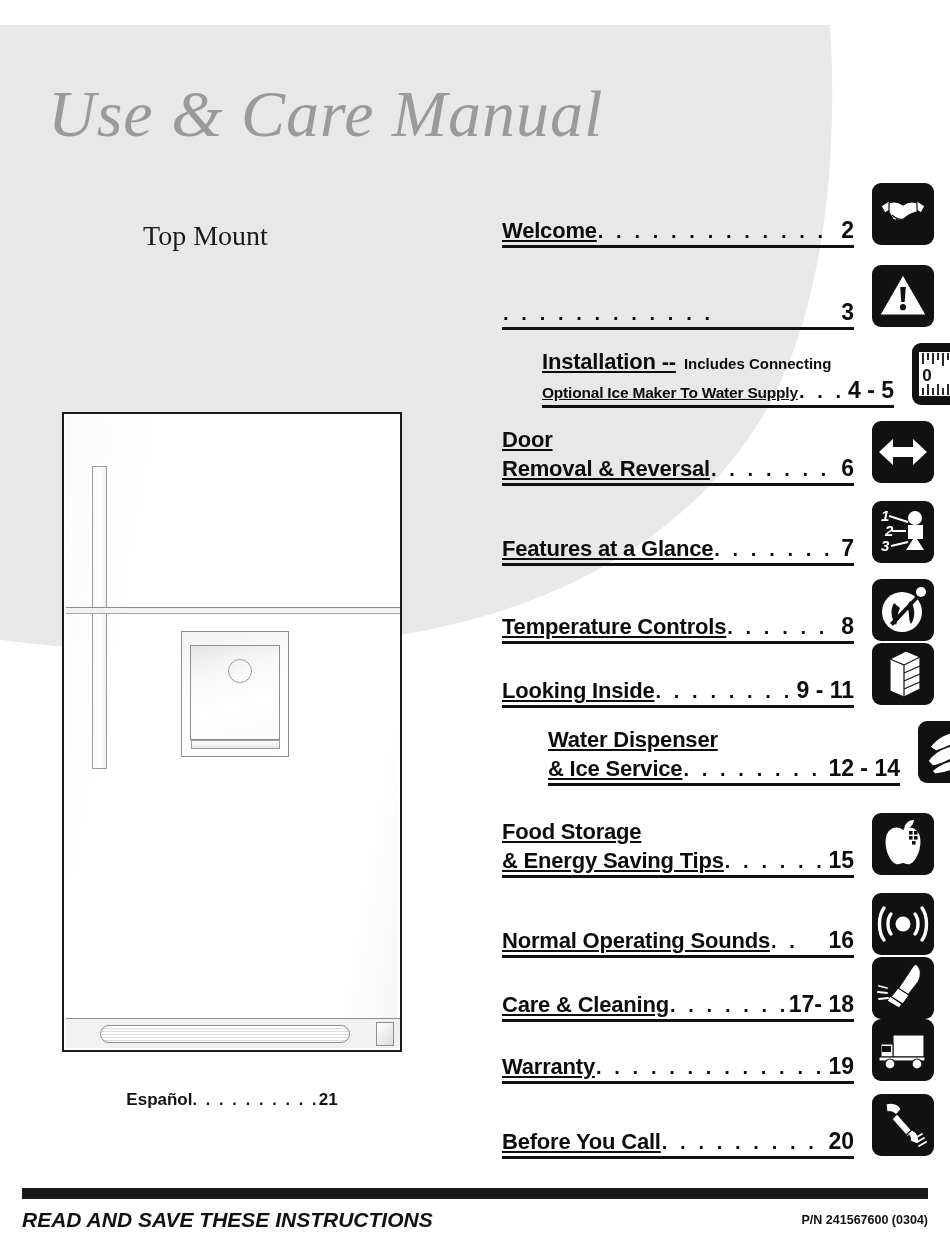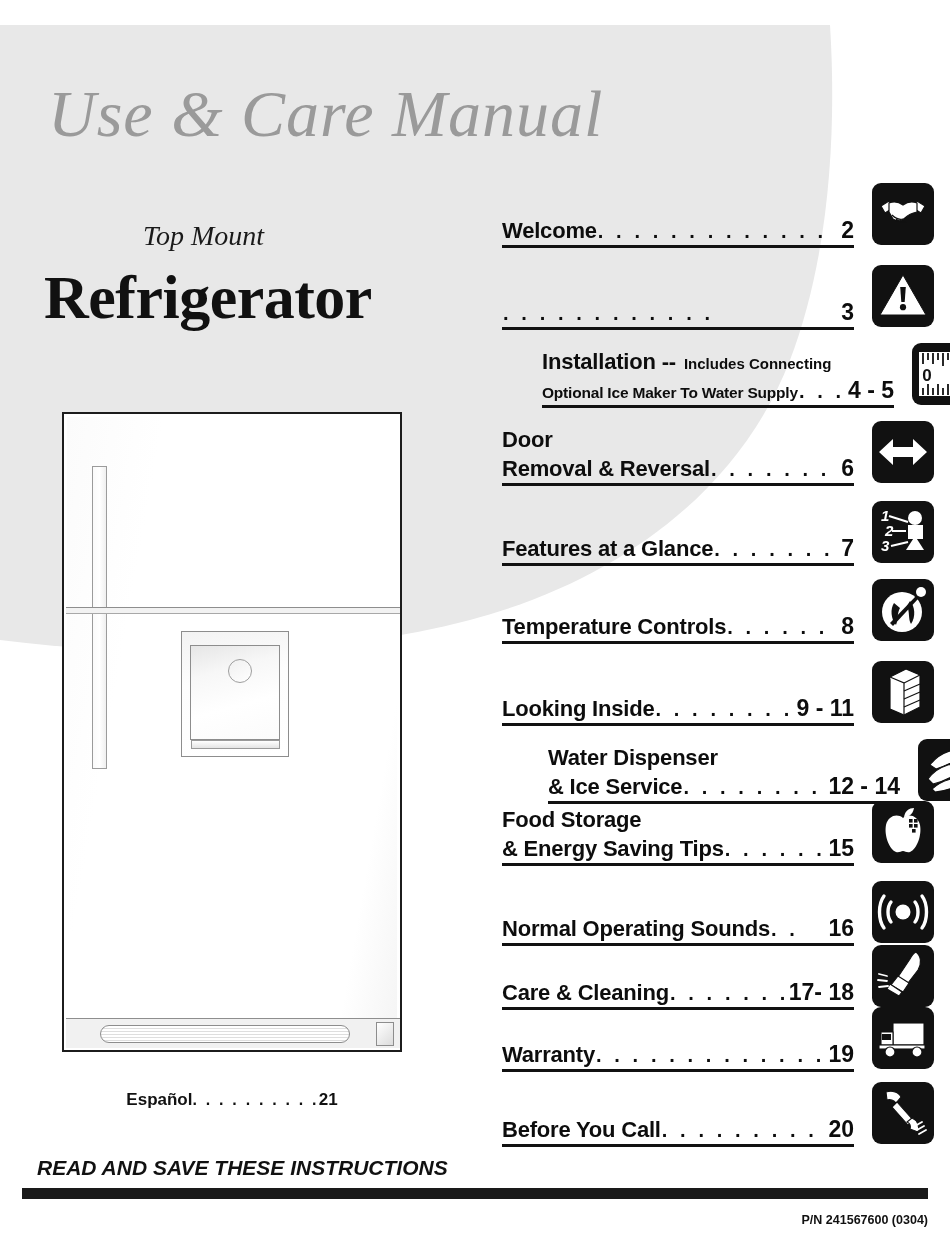--- a/index.html
+++ b/index.html
@@ -37,21 +37,20 @@
     letter-spacing: 1px;
     color: #9a9a9a;
     white-space: nowrap;
   }
 
   #product-kicker {
     position: absolute;
     left: 143px;
     top: 220px;
     font-family: "Liberation Serif", "DejaVu Serif", serif;
-    font-style: italic;
     font-size: 28px;
     color: #1a1a1a;
     white-space: nowrap;
   }
 
   #product-name {
     position: absolute;
     left: 44px;
     top: 262px;
     font-family: "Liberation Serif", "DejaVu Serif", serif;
@@ -223,20 +222,21 @@
     display: flex;
     align-items: baseline;
     white-space: nowrap;
     font-weight: bold;
     color: #0d0d0d;
   }
   .toc-label {
     font-size: 22px;
     font-weight: bold;
     letter-spacing: -0.2px;
+    text-decoration: underline;
   }
   .toc-label.small {
     font-size: 15.5px;
   }
   .toc-sub {
     font-size: 15px;
     font-weight: bold;
     margin-left: 8px;
   }
   .toc-dots {
@@ -281,27 +281,26 @@
     position: absolute;
     left: 22px;
     top: 1188px;
     width: 906px;
     height: 11px;
     background: #1a1a1a;
   }
   #footer-note {
     position: absolute;
     left: 22px;
-    top: 1156px;
+    top: 1208px;
     font-size: 21px;
     font-weight: bold;
     font-style: italic;
     color: #111111;
     white-space: nowrap;
-    margin-left: 15px;
   }
   #footer-pn {
     position: absolute;
     right: 22px;
     top: 1213px;
     font-size: 12.5px;
     font-weight: bold;
     color: #111111;
     white-space: nowrap;
   }
@@ -313,21 +312,20 @@
 
   <svg id="gray-blob" viewBox="0 0 950 700" preserveAspectRatio="none" aria-hidden="true">
     <path d="M 0,25 L 830,25 C 836,120 832,250 790,360 C 740,490 620,580 470,620
              C 330,657 160,660 0,640 Z" fill="#e8e8e8"></path>
   </svg>
 
   <div id="masthead-title">Use &amp; Care Manual</div>
 
   <div id="product-kicker">Top Mount</div>
 
-  <div id="product-name">Refrigerator</div>
 
   <div id="fridge-illustration">
     <div id="fridge-body">
       <div id="fridge-inner-face"></div>
       <div id="fridge-handle"></div>
       <div id="fridge-divider"></div>
 
       <div id="dispenser">
         <div id="dispenser-recess">
           <div id="dispenser-button"></div>
@@ -487,21 +485,21 @@
     <circle cx="30" cy="33" r="20" fill="#fff"></circle>
     <circle cx="49" cy="13" r="5" fill="#fff"></circle>
     <g fill="#111">
       <path d="M22 24 C18 30 19 40 24 46 C26 42 25 34 28 29 Z"></path>
       <path d="M38 22 C43 27 44 38 39 45 C36 40 38 33 35 27 Z"></path>
       <path d="M18 44 L44 17 L46 20 L21 47 Z"></path>
     </g>
   </svg>
         </div>
       </div>
-      <div class="toc-row" style="height: 82px;">
+      <div class="toc-row" style="height: 64px;">
         <div class="toc-text-area">
           <div class="toc-line">
             <span class="toc-label">Looking Inside</span>
             <span class="toc-dots">. . . . . . . . . .</span>
             <span class="toc-page">9 - 11</span>
           </div>
         </div>
         <div class="toc-rule"></div>
         <div class="toc-icon">
           <svg viewBox="0 0 62 62">
@@ -531,21 +529,21 @@
         <div class="toc-icon">
           <svg viewBox="0 0 62 62">
             <g fill="#fff" stroke="#111" stroke-width="1.1">
     <path d="M12 26 C22 12 40 8 52 11 C42 20 30 26 18 30 Z"></path>
     <path d="M10 40 C20 26 38 22 50 26 C40 35 27 42 15 45 Z"></path>
     <path d="M14 50 C24 41 38 37 50 40 C41 47 28 52 17 53 Z"></path>
   </g>
           </svg>
         </div>
       </div>
-      <div class="toc-row" style="height: 62px;">
+      <div class="toc-row" style="height: 92px;">
         <div class="toc-text-area">
           <div class="toc-line">
             <span class="toc-label">Food Storage</span>
           </div>
           <div class="toc-line" style="margin-top: 2px;">
             <span class="toc-label">&amp; Energy Saving Tips</span>
             <span class="toc-dots">. . . . . . .</span>
             <span class="toc-page">15</span>
           </div>
         </div>

